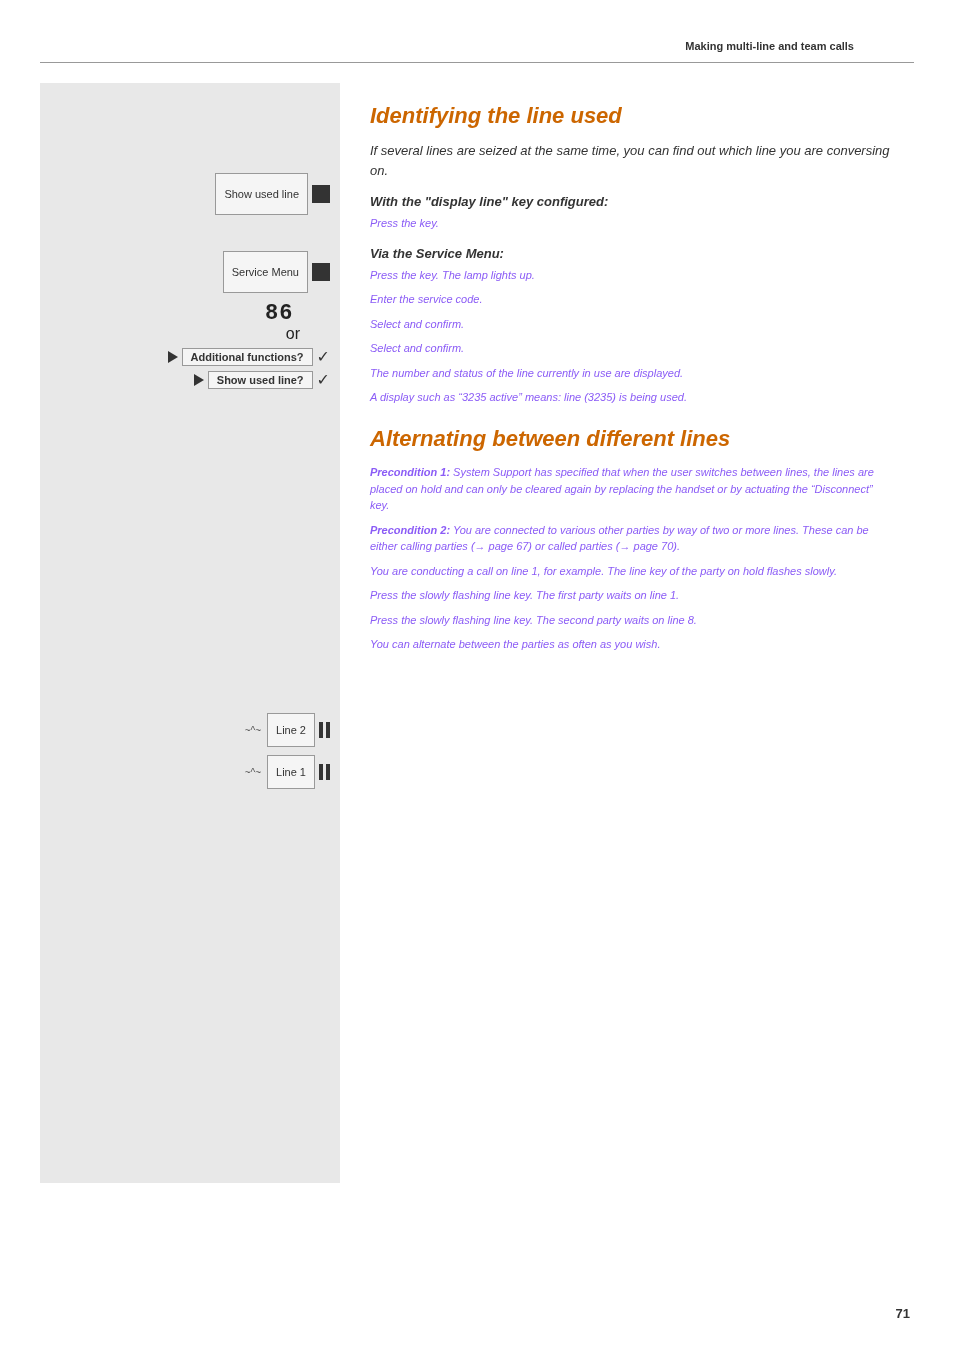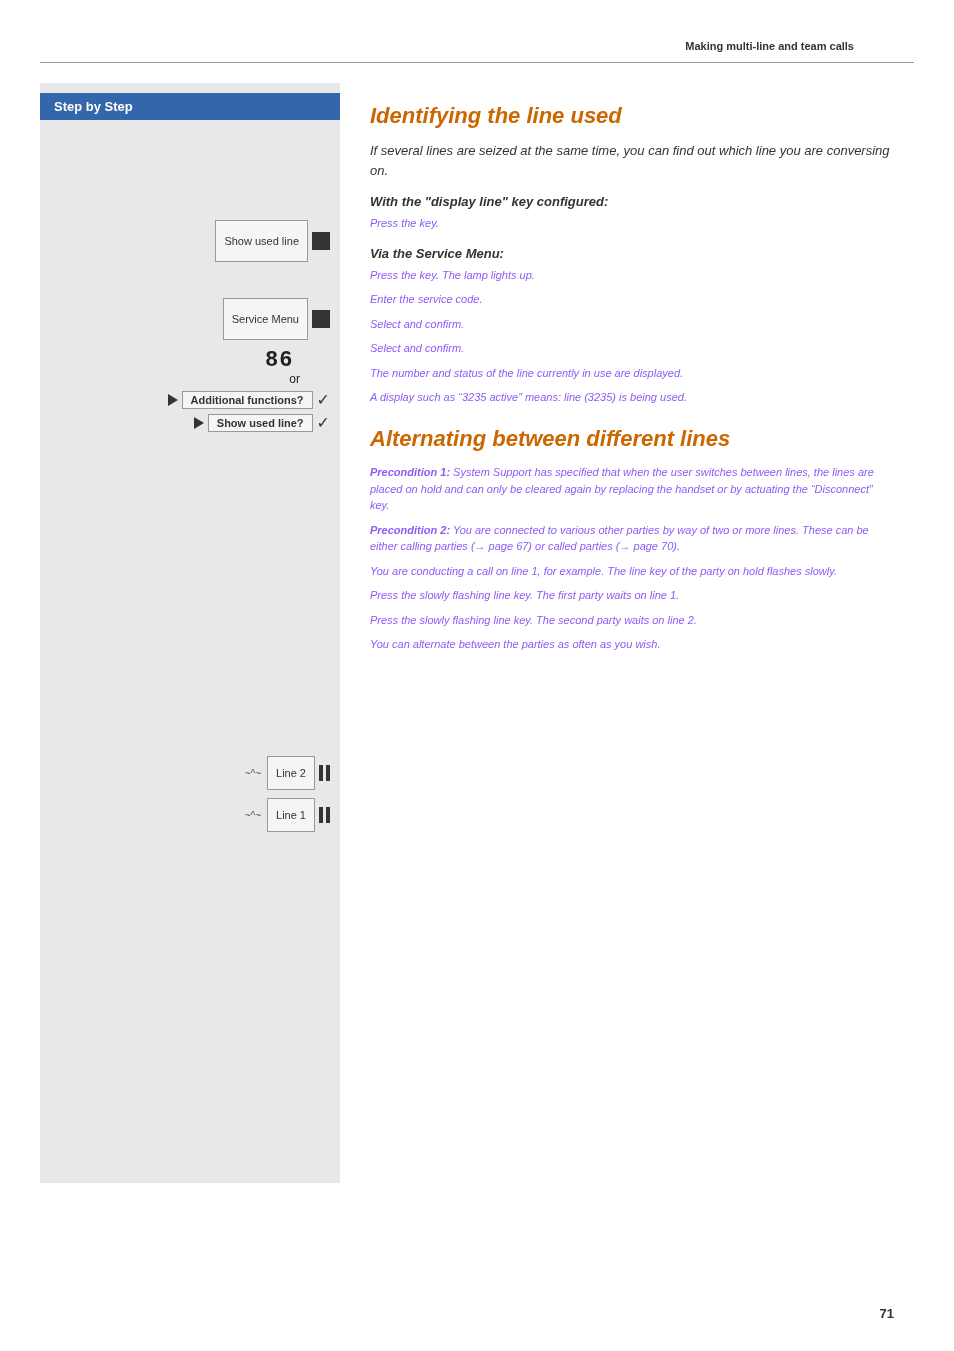--- a/index.html
+++ b/index.html
@@ -80,21 +80,21 @@
       font-size: 22px;
       font-weight: bold;
       text-align: right;
       padding-right: 36px;
       letter-spacing: 2px;
     }
 
     .or-text {
       text-align: right;
       padding-right: 30px;
-      font-size: 12px;
+      font-size: 16px;
       margin-bottom: 4px;
     }
 
     .arrow-row {
       display: flex;
       align-items: center;
       justify-content: flex-end;
       margin-bottom: 4px;
       gap: 4px;
     }
@@ -190,40 +190,37 @@
       line-height: 1.5;
     }
 
     .bold-label {
       font-weight: bold;
     }
 
     .page-number {
       position: absolute;
       bottom: 30px;
-      right: 60px;
+      right: 44px;
       font-size: 13px;
       font-weight: bold;
       color: #333;
       text-align: right;
     }
   </style>
 </head>
 <body>
 
 <div class="page-header">
   <span>Making multi-line and team calls</span>
 </div>
 
 <div class="main-layout">
 
   <div class="left-panel">
-    <div class="step-by-step-header">
-      <span>Step by Step</span>
-    </div>
 
     <div class="left-content">
 
       <div style="height: 80px;"></div>
 
       <div class="button-row">
         <span class="key-button">Show used line</span>
         <span class="black-square"></span>
       </div>
 
@@ -295,19 +292,19 @@
     <p class="body-text">
       <span class="bold-label">Precondition 1:</span><span> System Support has specified that when the user switches between lines, the lines are placed on hold and can only be cleared again by replacing the handset or by actuating the “Disconnect” key.</span>
     </p>
 
     <p class="body-text">
       <span class="bold-label">Precondition 2:</span><span> You are connected to various other parties by way of two or more lines. These can be either calling parties (→ page 67) or called parties (→ page 70).</span>
     </p>
 
     <p class="body-text">You are conducting a call on line 1, for example. The line key of the party on hold flashes slowly.</p>
     <p class="body-text">Press the slowly flashing line key. The first party waits on line 1.</p>
-    <p class="body-text">Press the slowly flashing line key. The second party waits on line 2.</p>
+    <p class="body-text">Press the slowly flashing line key. The second party waits on line 8.</p>
     <p class="body-text">You can alternate between the parties as often as you wish.</p>
 
   </div>
 </div>
 
 <div class="page-number">71</div>
 
 </body></html>

